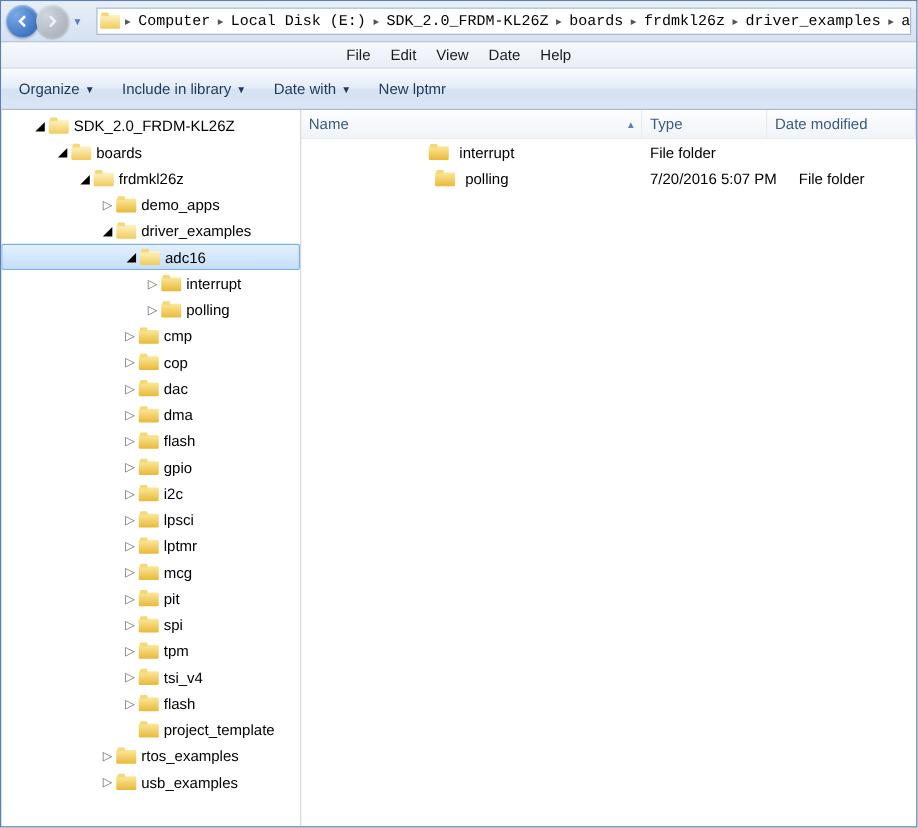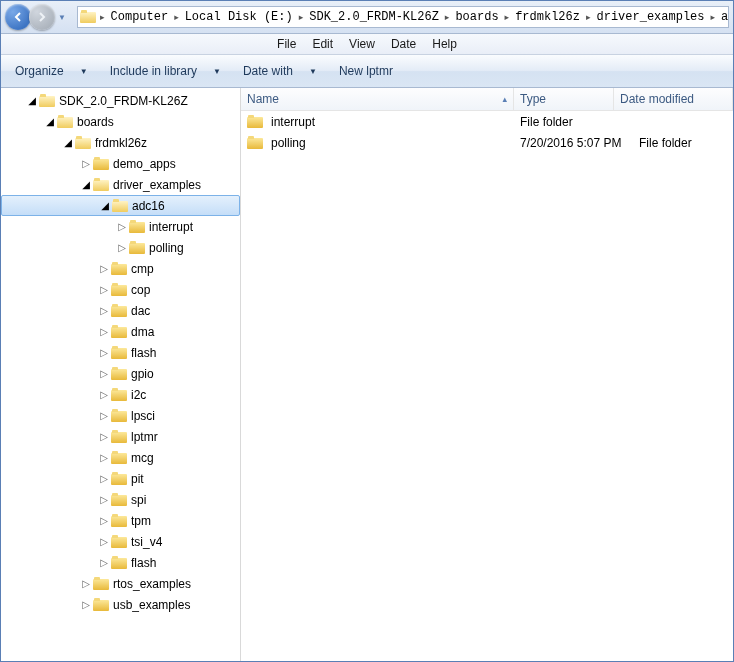--- a/index.html
+++ b/index.html
@@ -15,21 +15,21 @@
 .bc-icon { width:18px; display:flex; align-items:center; justify-content:center; }
 .bc-seg { padding:0 4px; cursor:default; white-space:nowrap;font-family:Liberation Mono, monospace; }
 .bc-arrow { color:#555; font-size:9px; padding:0 2px; }
 
 
 .menubar { height:21px; background: linear-gradient(#f6f9fd, #e9eef7); border-bottom:1px solid #c8d2e1; display:flex; align-items:center; padding:0 4px;justify-content:center; }
 .menu-item { padding:2px 8px; color:#1a1a1a; }
 
 
 .toolbar { height:33px; background: linear-gradient(#fafcfe, #e4ecf7 48%, #d5e2f2 52%, #dae6f4); border-bottom:1px solid #a8b9d1; display:flex; align-items:center; padding:0 8px; }
-.tool-btn { padding:3px 6px; color:#1e395b; display:flex; align-items:center; gap:16px; margin-right:10px;text-align:right; }
+.tool-btn { padding:3px 6px; color:#1e395b; display:flex; align-items:center; gap:4px; margin-right:10px;text-align:right; }
 .tool-arrow { font-size:8px; color:#1e395b; }
 
 
 .main { display:flex; height:573px; }
 .tree-pane { width:255px; border-right:1px solid #d9d9d9; overflow-y:auto; padding-top:2px; position:relative; }
 .list-pane { flex:1; display:flex; flex-direction:column; }
 
 
 .tree-row { height:21px; display:flex; align-items:center; white-space:nowrap; cursor:default; }
 .tree-row.selected { background: linear-gradient(#e4f0fc, #c5def8); border:1px solid #7cb2e8; border-radius:2px; height:21px; }
@@ -40,21 +40,21 @@
 .folder-icon::after { content:""; position:absolute; top:0; left:1px; width:6px; height:3px; background:#f4d87a; border-radius:1px 1px 0 0; }
 .folder-icon.open::before { background:linear-gradient(#fff3c4,#f0cc5e); }
 .tree-label { color:#000; }
 
 
 .list-header { height:23px; display:flex; border-bottom:1px solid #e5e5e5; }
 .list-header-cell { display:flex; align-items:center; padding:0 6px; border-right:1px solid #e5e5e5; color:#3c5a82; background:linear-gradient(#fdfdfe,#f0f4f9); }
 .list-body { flex:1; }
 .list-row { height:21px; display:flex; align-items:center; }
 .list-cell { padding:0 6px; display:flex; align-items:center; gap:4px; overflow:hidden; }
-.col-name { width:273px; }
+.col-name { width:273px;justify-content:center; }
 .col-date { width:119px; }
 .col-type { width:100px; }
 .sort-arrow { font-size:9px; color:#5a7fb5; margin-left:auto; }
 .tree-pane::-webkit-scrollbar { width:17px; }
 .tree-pane::-webkit-scrollbar-track { background:#f0f0f0; }
 .tree-pane::-webkit-scrollbar-thumb { background:linear-gradient(#e8eef7,#c8d6e8); border:1px solid #b0bed2; border-radius:2px; }
 </style>
 </head>
 <body>
 
@@ -232,20 +232,25 @@
           <span class="exp">▷</span>
           <span class="folder-icon"></span>
           <span class="tree-label">tsi_v4</span>
         </div>
         <div class="tree-row" style="padding-left: 96px;">
           <span class="exp">▷</span>
           <span class="folder-icon"></span>
           <span class="tree-label">flash</span>
         </div>
       </div>
+    <div class="tree-row" style="padding-left:96px">
+        <span class="exp"></span>
+        <span class="folder-icon"></span>
+        <span class="tree-label">project_template</span>
+      </div>
     <div class="tree-row" style="padding-left:78px">
         <span class="exp">▷</span>
         <span class="folder-icon"></span>
         <span class="tree-label">rtos_examples</span>
       </div>
     <div class="tree-row" style="padding-left:78px">
         <span class="exp">▷</span>
         <span class="folder-icon"></span>
         <span class="tree-label">usb_examples</span>
       </div>

